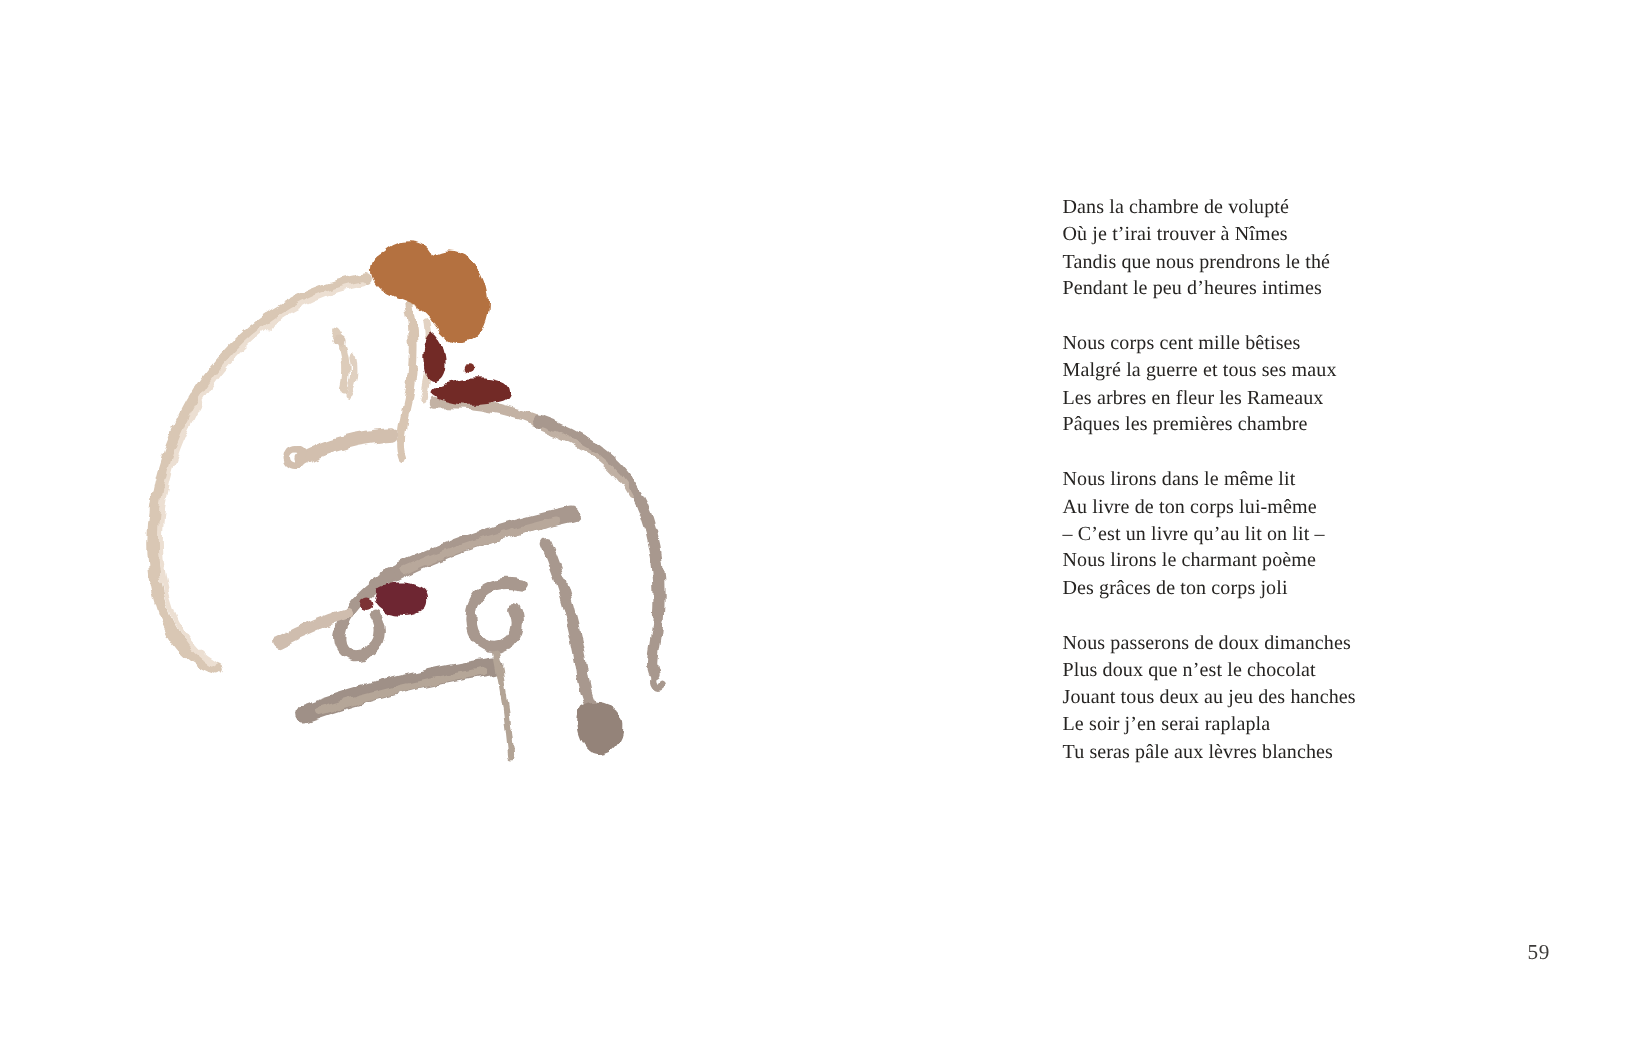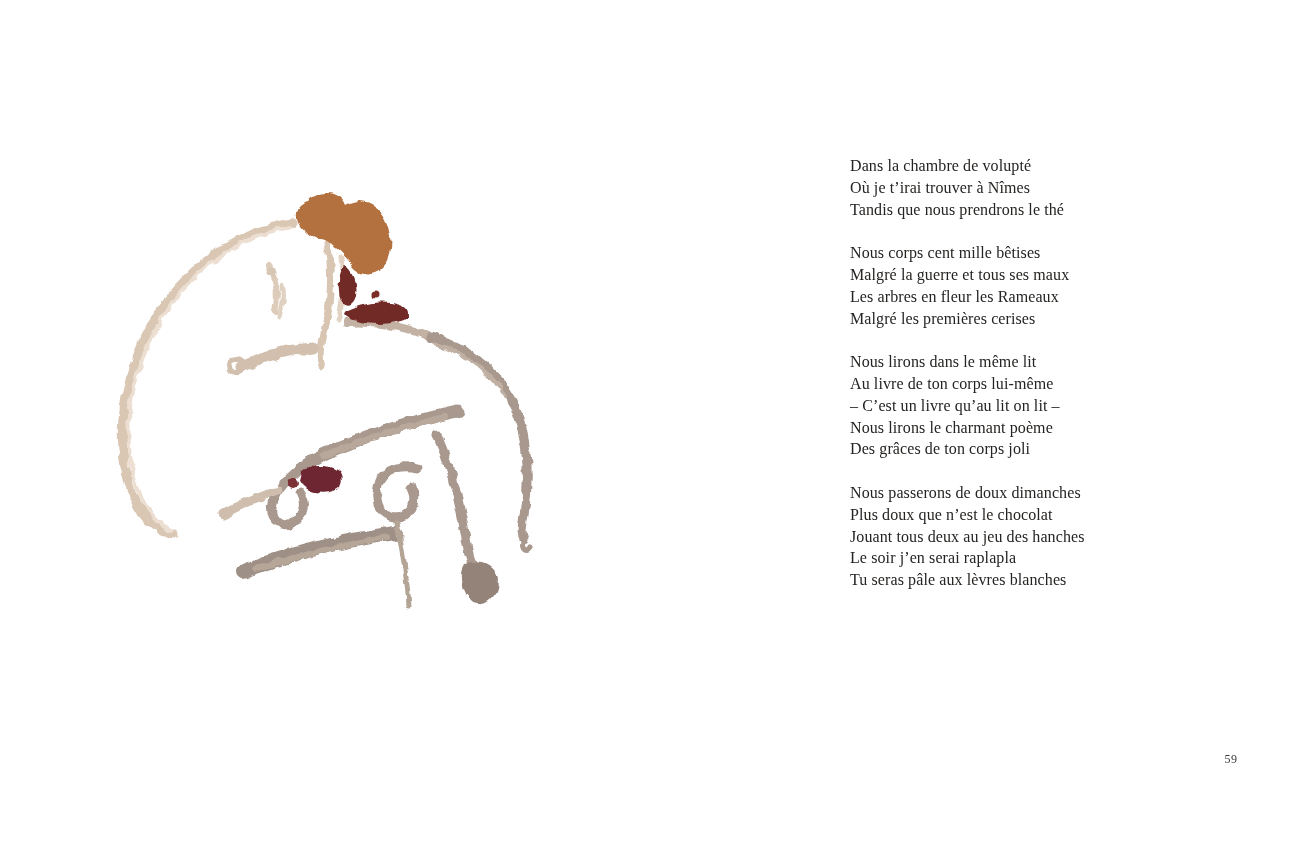--- a/index.html
+++ b/index.html
@@ -49,21 +49,21 @@
   }
   .stanza { margin: 0 0 21.8px 0; }
   .stanza:last-child { margin-bottom: 0; }
   .poem-line { white-space: nowrap; }
   .page-number {
     position: absolute;
     left: 560px;   
     top: 752px;
     width: 30px;
     text-align: center;
-    font-size: 12px;
+    font-size: 17px;
     color: #3c3a38;
     letter-spacing: 0.5px;
   }
 </style>
 </head>
 <body>
 
 <div class="spread">
 
   <div class="page-left">
@@ -126,26 +126,27 @@
       </svg>
     </figure>
   </div>
 
   <div class="page-right">
     <div class="poem">
       <div class="stanza">
         <div class="poem-line">Dans la chambre de volupté</div>
         <div class="poem-line">Où je t’irai trouver à Nîmes</div>
         <div class="poem-line">Tandis que nous prendrons le thé</div>
+        <div class="poem-line">Pendant le peu d’heures intimes</div>
       </div>
       <div class="stanza">
         <div class="poem-line">Nous corps cent mille bêtises</div>
         <div class="poem-line">Malgré la guerre et tous ses maux</div>
         <div class="poem-line">Les arbres en fleur les Rameaux</div>
-        <div class="poem-line">Malgré les premières cerises</div>
+        <div class="poem-line">Pâques les premières chambre</div>
       </div>
       <div class="stanza">
         <div class="poem-line">Nous lirons dans le même lit</div>
         <div class="poem-line">Au livre de ton corps lui-même</div>
         <div class="poem-line">– C’est un livre qu’au lit on lit –</div>
         <div class="poem-line">Nous lirons le charmant poème</div>
         <div class="poem-line">Des grâces de ton corps joli</div>
       </div>
       <div class="stanza">
         <div class="poem-line">Nous passerons de doux dimanches</div>

